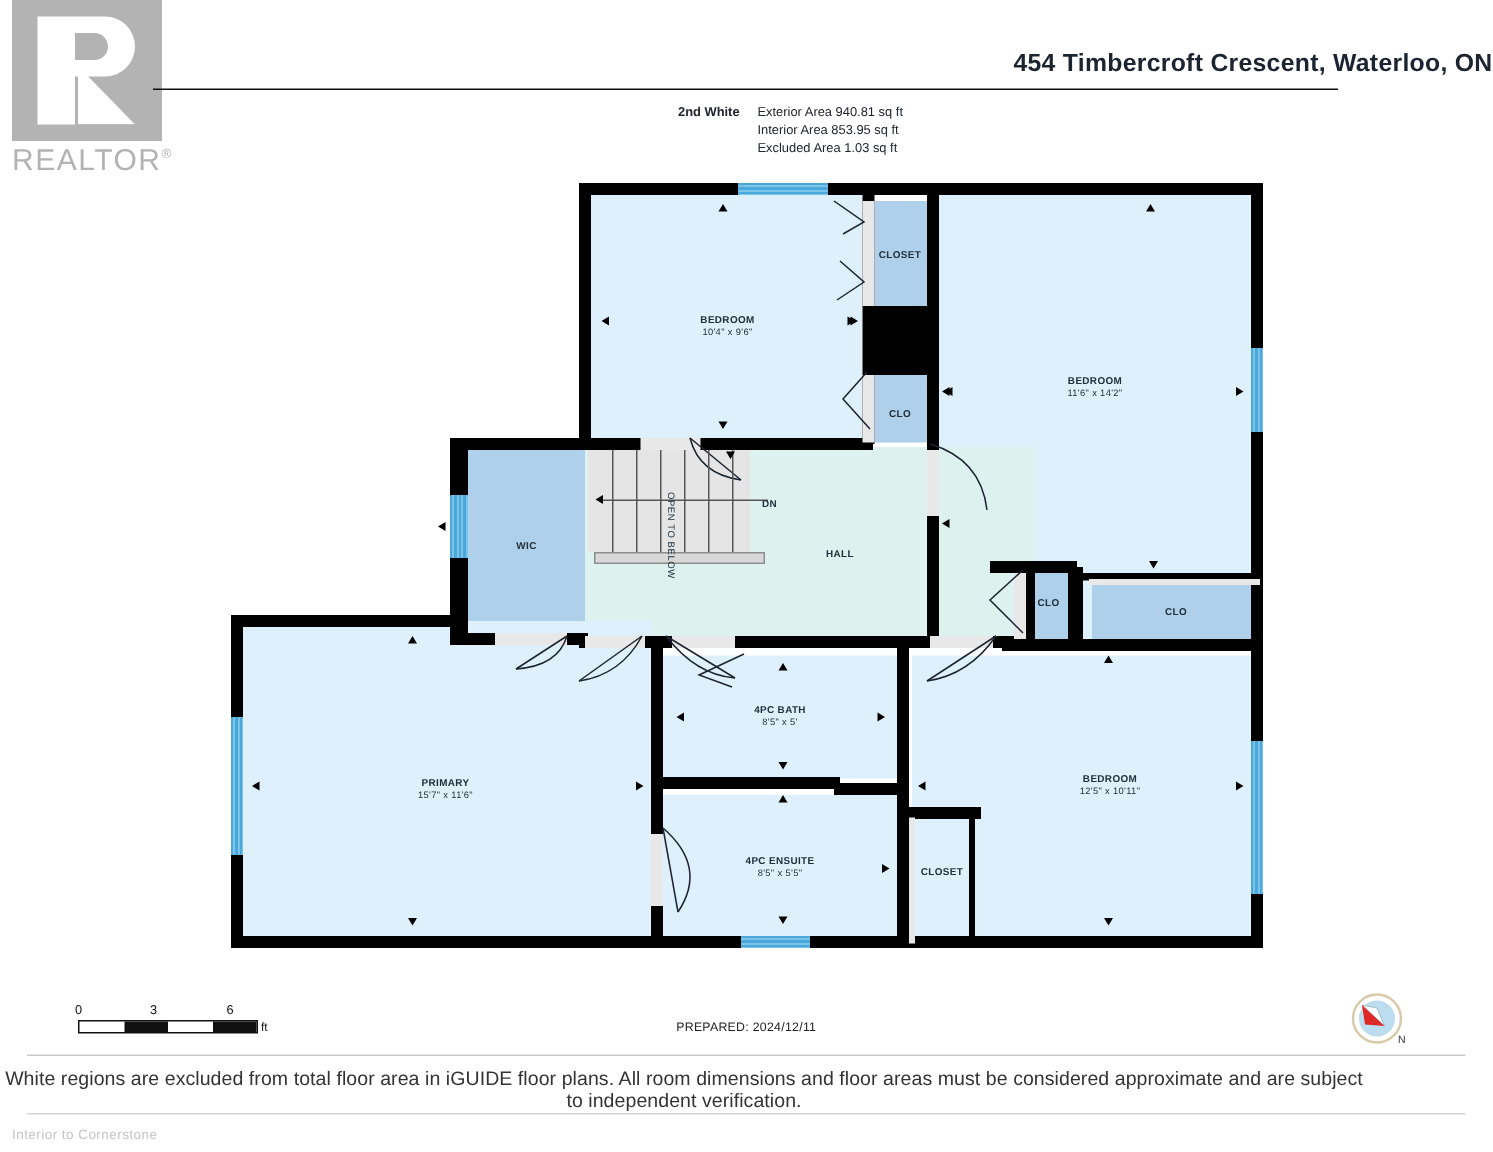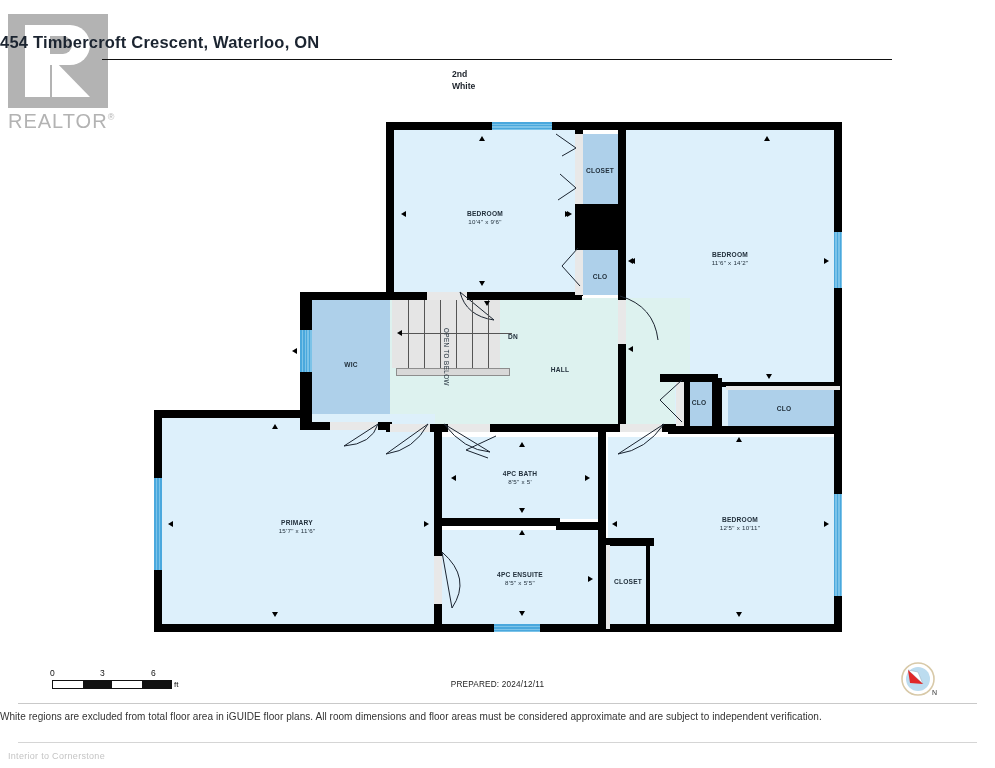--- a/index.html
+++ b/index.html
@@ -1,33 +1,33 @@
 <!DOCTYPE html>
 <html><head>
 <meta charset="utf-8">
 <title>Floor Plan</title>
 <style>
   html,body{margin:0;padding:0;background:#ffffff;}
   body{width:995px;height:768px;position:relative;overflow:hidden;
        font-family:"Liberation Sans","DejaVu Sans",sans-serif;color:#1b2430;}
 
   
-  #realtor-logo{position:absolute;left:8px;top:14px;width:110px;height:120px;}
+  #realtor-logo{position:absolute;left:8px;top:0;width:110px;height:120px;}
   #realtor-logo .rbox{position:absolute;left:0;top:0;width:100px;height:94px;background:#b3b3b3;}
   #realtor-logo .rstem{position:absolute;left:17px;top:11px;width:25px;height:72px;background:#ffffff;}
   #realtor-logo .rbowl{position:absolute;left:42px;top:11px;width:40px;height:40px;
         background:#ffffff;border-radius:0 22px 22px 0;}
   #realtor-logo .rhole{position:absolute;left:42px;top:22px;width:22px;height:18px;background:#b3b3b3;border-radius:0 11px 11px 0;}
   #realtor-logo .rleg{position:absolute;left:44px;top:44px;width:38px;height:39px;background:#ffffff;
         clip-path:polygon(0 0,100% 100%,0 100%);}
   #realtor-logo .rword{position:absolute;left:0;top:96px;font-size:20px;letter-spacing:1px;
         color:#b3b3b3;font-weight:400;}
   #realtor-logo .rreg{font-size:9px;vertical-align:super;}
 
-  #title{position:absolute;left:0;top:33px;width:995px;text-align:left;
+  #title{position:absolute;left:0;top:33px;width:995px;text-align:right;
          font-size:16.5px;font-weight:bold;letter-spacing:.2px;}
   #title-rule{position:absolute;left:102px;top:59px;width:790px;height:0;
          border-top:1.6px solid #111;}
 
   #area-block{position:absolute;left:452px;top:68px;font-size:8.6px;line-height:12.1px;color:#20262e;}
   #area-block .flr{position:absolute;left:0;top:0;font-weight:bold;}
   #area-block .lines{margin-left:53px;}
 
   
   #plan{position:absolute;left:0;top:0;width:995px;height:768px;}
@@ -65,22 +65,22 @@
   #scale .bar i{display:block;height:100%;flex:1;}
   #scale .bar i.on{background:#111;}
   #scale .unit{position:absolute;left:122px;top:12px;font-size:8px;color:#111;}
 
   #prepared{position:absolute;left:0;top:680px;width:995px;text-align:center;
             font-size:8.2px;color:#222;letter-spacing:.2px;}
 
   #compass{position:absolute;left:897px;top:658px;width:44px;height:44px;}
 
   #disclaimer-rule{position:absolute;left:18px;top:703px;width:959px;height:0;border-top:1px solid #c9c9c9;}
-  #disclaimer{position:absolute;left:0;top:711px;width:912px;
-              font-size:10px;color:#333;letter-spacing:.05px;}
+  #disclaimer{position:absolute;left:0;top:711px;width:912px;text-align:center;
+              font-size:13px;color:#333;letter-spacing:.05px;}
   #outer-rule{position:absolute;left:18px;top:742px;width:959px;height:0;border-top:1px solid #d5d5d5;}
   #licensed{position:absolute;left:8px;top:751px;font-size:9px;color:#c4c4c4;letter-spacing:.3px;}
 </style>
 </head>
 <body>
 
 <div id="realtor-logo">
   <div class="rbox">
     <div class="rstem"></div>
     <div class="rbowl"></div>
@@ -88,20 +88,25 @@
     <div class="rleg"></div>
   </div>
   <div class="rword"><span>REALTOR</span><span class="rreg">®</span></div>
 </div>
 
 <div id="title">454 Timbercroft Crescent, Waterloo, ON</div>
 <div id="title-rule"></div>
 
 <div id="area-block">
   <span class="flr">2nd White</span>
+  <div class="lines">
+    <div>Exterior Area 940.81 sq ft</div>
+    <div>Interior Area 853.95 sq ft</div>
+    <div>Excluded Area 1.03 sq ft</div>
+  </div>
 </div>
 
 <div id="plan">
 
   <div class="room fill-bed" style="left:390px;top:124px;width:185px;height:170px;"></div>
 
   <div class="room fill-bed" style="left:625px;top:124px;width:215px;height:307px;"></div>
 
   <div class="room fill-clo" style="left:583px;top:134px;width:35px;height:70px;"></div>
 

